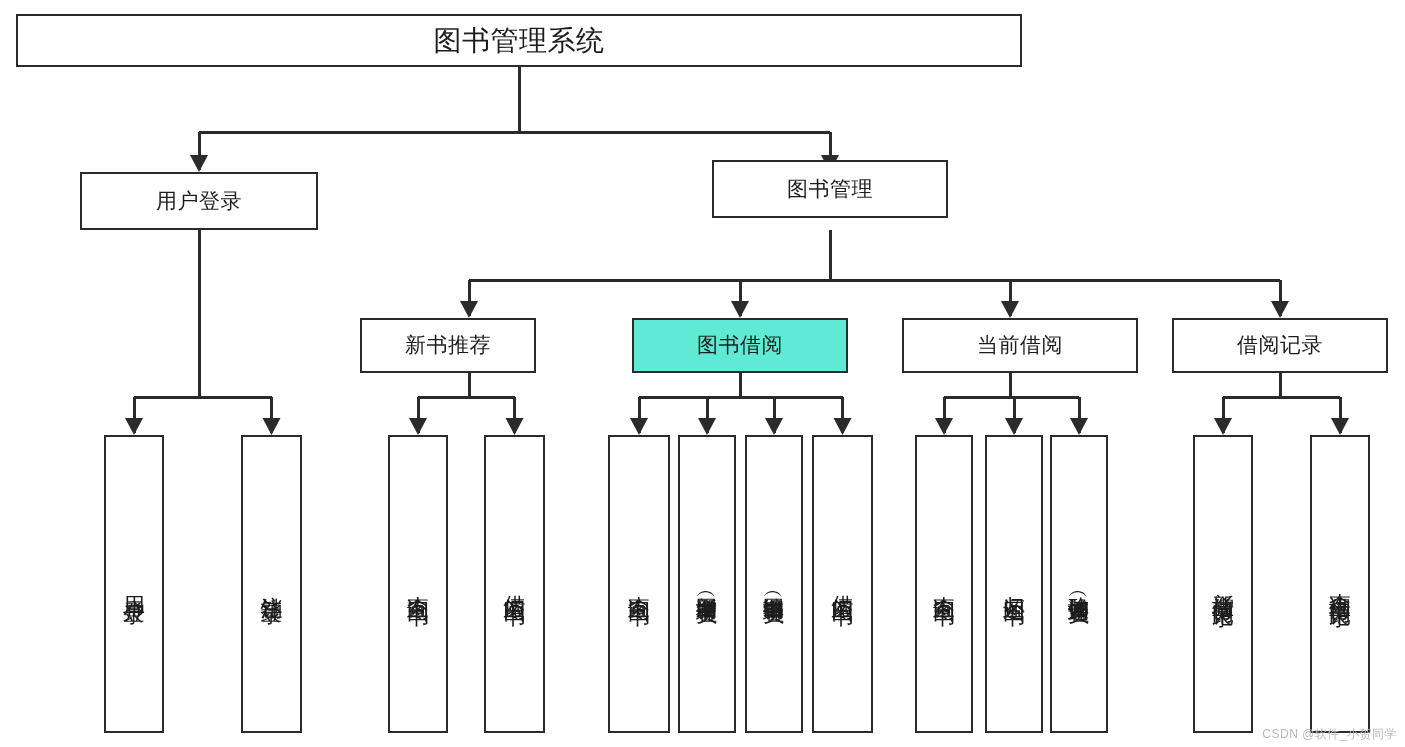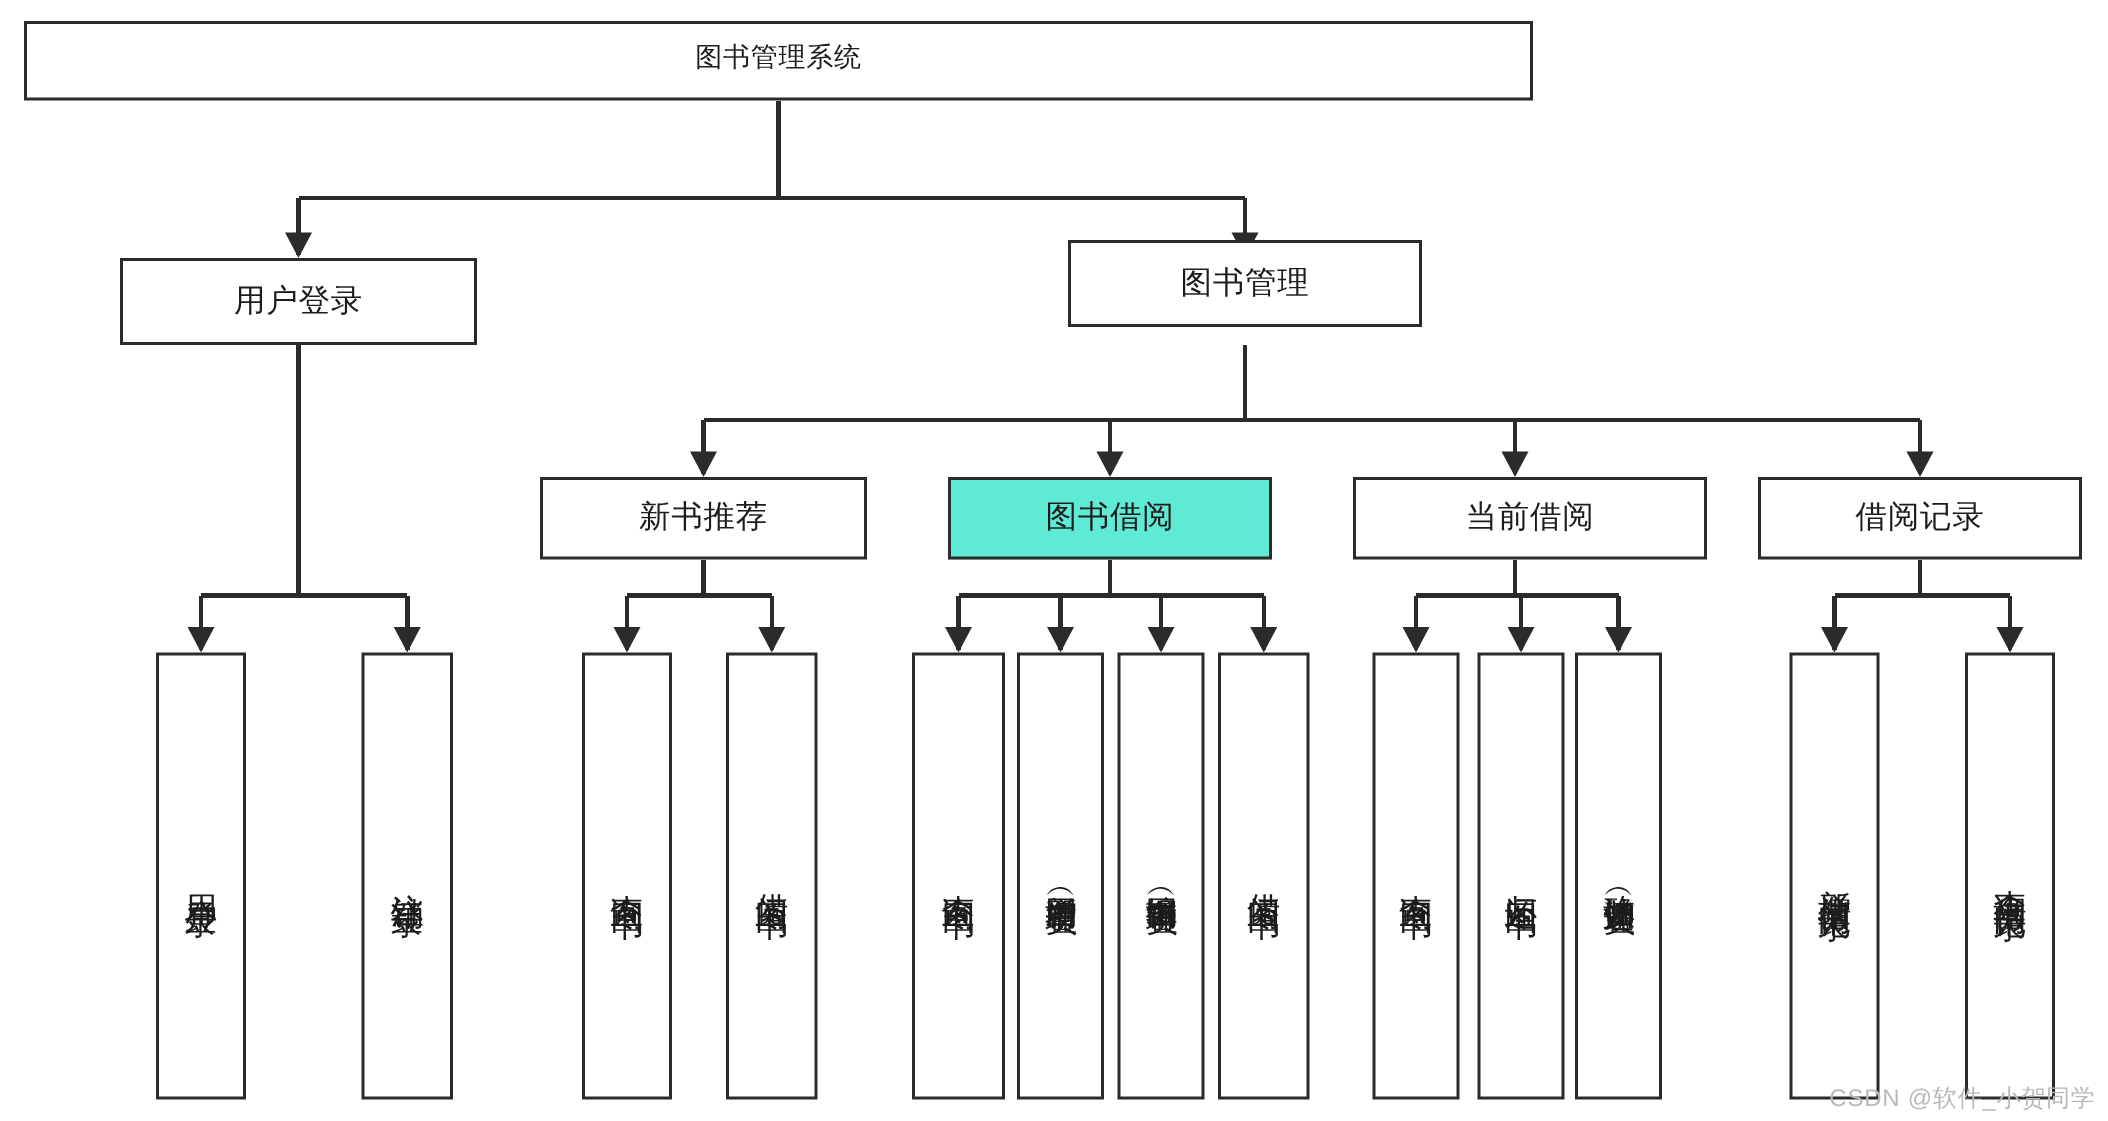--- a/index.html
+++ b/index.html
@@ -40,22 +40,21 @@
     text-align: center;
     line-height: 1.18;
   }
   
   .node.horiz .label {
     font-size: 21px;
     letter-spacing: 0.5px;
     white-space: nowrap;
   }
   .node.root .label {
-    font-size: 18px;
-    font-family: Liberation Mono, monospace;
+    font-size: 28px;
   }
   
   .node.vert {
     align-items: center;
     justify-content: center;
     padding: 4px 0;
   }
   .node.vert .label {
     writing-mode: vertical-rl;
     text-orientation: upright;
@@ -66,21 +65,21 @@
     max-height: 100%;
   }
   .node.vert.tall .label {
     font-size: 21px;
     letter-spacing: 1px;
   }
   #watermark {
     position: absolute;
     right: 8px;
     bottom: 4px;
-    font-size: 16px;
+    font-size: 12px;
     color: #b9b9b9;
     letter-spacing: 0.5px;
     white-space: nowrap;
     user-select: none;
   }
 </style>
 </head>
 <body>
 
 <div id="canvas">
@@ -141,21 +140,21 @@
   <div id="node-layer">
       <div class="node horiz root" style="left: 16px; top: 14px; width: 1006px; height: 53px; border-color: rgb(43, 43, 43); background: rgb(255, 255, 255); color: rgb(28, 28, 28);">
         <span class="label">图书管理系统</span>
       </div>
       <div class="node horiz" style="left: 80px; top: 172px; width: 238px; height: 58px; border-color: rgb(43, 43, 43); background: rgb(255, 255, 255); color: rgb(28, 28, 28);">
         <span class="label">用户登录</span>
       </div>
       <div class="node horiz" style="left: 712px; top: 160px; width: 236px; height: 58px; border-color: rgb(43, 43, 43); background: rgb(255, 255, 255); color: rgb(28, 28, 28);">
         <span class="label">图书管理</span>
       </div>
-      <div class="node horiz" style="left: 360px; top: 318px; width: 218px; height: 55px; border-color: rgb(43, 43, 43); background: rgb(255, 255, 255); color: rgb(28, 28, 28);">
+      <div class="node horiz" style="left: 360px; top: 318px; width: 176px; height: 55px; border-color: rgb(43, 43, 43); background: rgb(255, 255, 255); color: rgb(28, 28, 28);">
         <span class="label">新书推荐</span>
       </div>
       <div class="node horiz" style="left: 632px; top: 318px; width: 216px; height: 55px; border-color: rgb(43, 43, 43); background: #5eead4; color: rgb(28, 28, 28);">
         <span class="label">图书借阅</span>
       </div>
       <div class="node horiz" style="left: 902px; top: 318px; width: 236px; height: 55px; border-color: rgb(43, 43, 43); background: rgb(255, 255, 255); color: rgb(28, 28, 28);">
         <span class="label">当前借阅</span>
       </div>
       <div class="node horiz" style="left: 1172px; top: 318px; width: 216px; height: 55px; border-color: rgb(43, 43, 43); background: rgb(255, 255, 255); color: rgb(28, 28, 28); align-items: center;">
         <span class="label">借阅记录</span>

